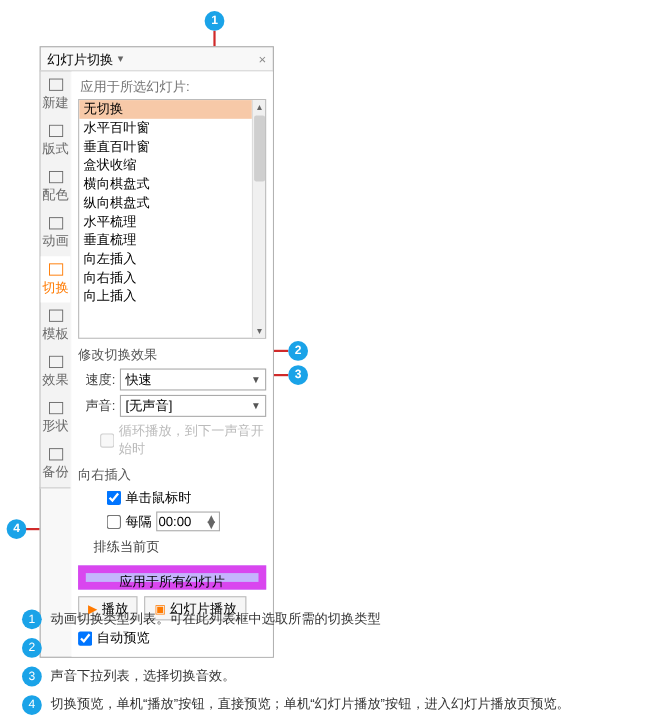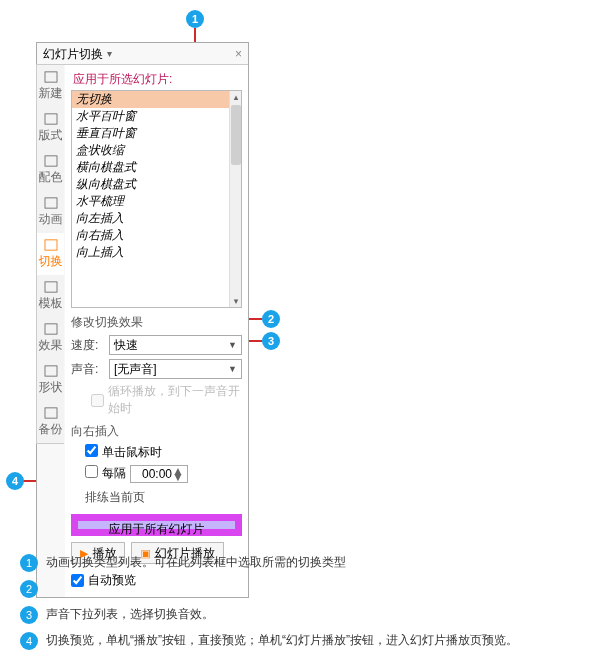--- a/index.html
+++ b/index.html
@@ -7,41 +7,41 @@
 .panel{position:absolute;left:36px;top:42px;width:213px;border:1px solid #aaa;background:#f8f8f8;}
 .panel-head{height:22px;line-height:22px;padding:0 6px;border-bottom:1px solid #ccc;display:flex;align-items:center;justify-content:space-between;gap:20px;}
 .panel-head .title{display:flex;align-items:center;gap:4px;}
 .panel-head .chev{font-size:10px;color:#666;}
 .panel-head .x{color:#888;cursor:pointer;}
 .sidebar{position:absolute;left:36px;top:64px;width:28px;background:#f3f3f3;border:1px solid #ccc;border-right:none;}
 .sidebar .sb{height:42px;display:flex;flex-direction:column;align-items:center;justify-content:center;gap:2px;font-size:11px;color:#6a6a6a;cursor:pointer;}
 .sidebar .sb.active{background:#fff;color:#ff7a00;}
 .sidebar .sb .ico{width:14px;height:12px;display:block;}
 .body{margin-left:28px;background:#fff;padding:4px 6px 8px 6px;}
-.apply-label{margin:2px 0 2px 2px;color:#be185d;}
+.apply-label{margin:2px 0 2px 2px;color:#737373;}
 .listbox{border:1px solid #bbb;height:218px;overflow:hidden;position:relative;background:#fff;}
-.listbox .inner{position:absolute;left:0;right:12px;top:0;font-style:italic;}
+.listbox .inner{position:absolute;left:0;right:12px;top:0;}
 .listbox .item{height:17px;line-height:17px;padding-left:4px;cursor:pointer;white-space:nowrap;}
 .listbox .item.sel{background:#f7c9a8;}
 .listbox .scroll{position:absolute;right:0;top:0;width:12px;height:100%;background:#f0f0f0;border-left:1px solid #ddd;}
 .listbox .scroll .thumb{position:absolute;left:1px;top:14px;width:10px;height:60px;background:#cfcfcf;border-radius:2px;}
 .listbox .scroll .arr{position:absolute;left:0;width:12px;height:12px;text-align:center;font-size:9px;color:#666;line-height:12px;}
 .listbox .scroll .arr.up{top:0;}
 .listbox .scroll .arr.dn{bottom:0;}
 .section-hd{margin-top:6px;color:#555;}
 .row{display:flex;align-items:center;margin-top:4px;gap:4px;}
-.row .lbl{width:34px;color:#444;}
+.row .lbl{width:34px;text-align:right;color:#444;}
 .combo{flex:1;height:20px;border:1px solid #aaa;background:#fff;display:flex;align-items:center;justify-content:space-between;padding:0 4px;cursor:pointer;}
 .combo .val{color:#000;}
 .combo .cv{font-size:9px;color:#555;}
 .chk-row{display:flex;align-items:center;gap:4px;margin-top:4px;margin-left:20px;color:#bbb;}
 .chk-row input{margin:0;}
 .adv{margin-top:6px;}
-.adv .sub{margin-left:14px;margin-top:4px;display:flex;align-items:flex-start;gap:4px;}
-.adv .timebox{border:1px solid #aaa;width:58px;height:18px;display:flex;align-items:center;justify-content:space-between;padding:0 11px;background:#fff;}
+.adv .sub{margin-left:26px;margin-top:4px;display:flex;align-items:center;gap:4px;}
+.adv .timebox{border:1px solid #aaa;width:58px;height:18px;display:flex;align-items:center;justify-content:space-between;padding:0 1px;background:#fff;}
 .adv .spin{display:flex;flex-direction:column;font-size:7px;line-height:6px;color:#666;}
 .linkish{color:#444;margin-left:14px;margin-top:6px;cursor:pointer;}
 .btn-apply{margin-top:8px;height:22px;border:7px solid #d946ef;background:#c4b5fd;width:100%;cursor:pointer;}
 .btn-row{display:flex;gap:6px;margin-top:6px;}
 .btn{height:22px;border:1px solid #bbb;background:#f6f6f6;display:flex;align-items:center;gap:4px;padding:0 8px;cursor:pointer;}
 .btn .pico{color:#ff7a00;font-size:11px;}
 .auto{margin-top:8px;display:flex;align-items:center;gap:4px;}
 .callout{position:absolute;width:18px;height:18px;border-radius:50%;background:#1aa3e8;color:#fff;font-size:11px;display:flex;align-items:center;justify-content:center;font-weight:bold;}
 .leader{position:absolute;background:#d02a2a;}
 .legend{position:absolute;left:20px;top:554px;width:560px;}
@@ -77,20 +77,21 @@
 
     <div class="listbox">
       <div class="inner" id="tx-inner">
           <div class="item sel">无切换</div>
           <div class="item">水平百叶窗</div>
           <div class="item">垂直百叶窗</div>
           <div class="item">盒状收缩</div>
           <div class="item">横向棋盘式</div>
           <div class="item">纵向棋盘式</div>
           <div class="item">水平梳理</div>
+          <div class="item">垂直梳理</div>
           <div class="item">向左插入</div>
           <div class="item">向右插入</div>
           <div class="item">向上插入</div>
         </div>
       <div class="scroll">
         <div class="arr up">▴</div>
         <div class="thumb"></div>
         <div class="arr dn">▾</div>
       </div>
     </div>

